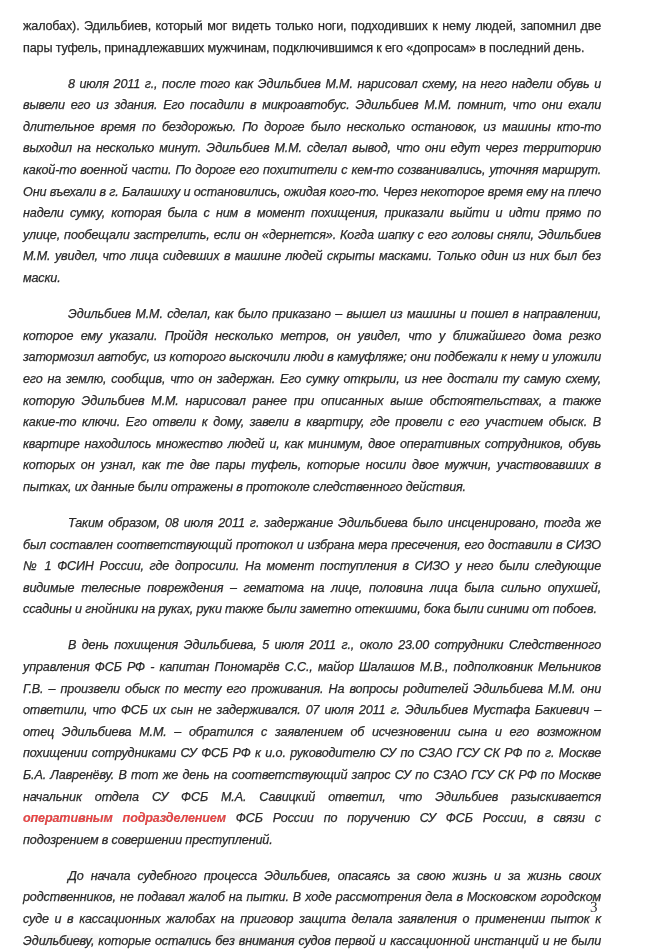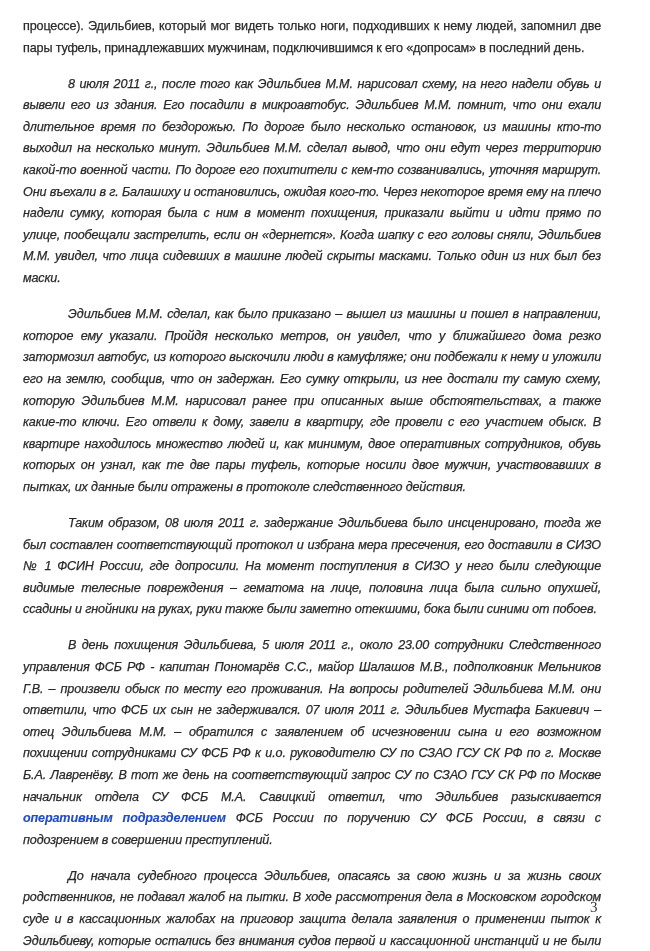--- a/index.html
+++ b/index.html
@@ -29,21 +29,21 @@
     letter-spacing: -0.15px;
     -webkit-text-stroke: 0.25px #2a2a2a;
   }
   .para.indent {
     text-indent: 45px;
     font-style: italic;
   }
   .para .strong {
     font-weight: bold;
     -webkit-text-stroke: 0.1px #1a1a1a;
-    color: #1d4ed8;
+    color: #ef4444;
   }
   .page-number {
     position: absolute;
     left: 590px;
     top: 899px;
     font-family: "Liberation Serif", "DejaVu Serif", serif;
     font-size: 15px;
     color: #333333;
   }
   .bleed {
@@ -63,21 +63,21 @@
     height: 10px;
     background: rgba(0,0,0,0.04);
     filter: blur(1.5px);
   }
 </style>
 </head>
 <body>
 
 <div class="page">
   <div id="body-text">
-      <p class="para"><span>процессе). Эдильбиев, который мог видеть только ноги, подходивших к нему людей, запомнил две пары туфель, принадлежавших мужчинам, подключившимся к его «допросам» в последний день.</span></p>
+      <p class="para"><span>жалобах). Эдильбиев, который мог видеть только ноги, подходивших к нему людей, запомнил две пары туфель, принадлежавших мужчинам, подключившимся к его «допросам» в последний день.</span></p>
       <p class="para indent"><span>8 июля 2011 г., после того как Эдильбиев М.М. нарисовал схему, на него надели обувь и вывели его из здания. Его посадили в микроавтобус. Эдильбиев  М.М. помнит, что они ехали длительное время по бездорожью. По дороге было несколько остановок, из машины кто-то выходил на несколько минут. Эдильбиев М.М. сделал вывод, что они едут через территорию какой-то военной части. По дороге его похитители с кем-то созванивались, уточняя маршрут. Они въехали в г. Балашиху и остановились, ожидая кого-то. Через некоторое время ему на плечо надели сумку, которая была с ним в момент похищения, приказали выйти и идти прямо по улице, пообещали застрелить, если он «дернется». Когда шапку с его головы сняли, Эдильбиев М.М. увидел, что лица сидевших в машине людей скрыты масками. Только один из них был без маски.</span></p>
       <p class="para indent"><span>Эдильбиев М.М. сделал, как было приказано – вышел из машины и пошел в направлении, которое ему указали.  Пройдя несколько метров, он увидел, что у ближайшего дома резко затормозил автобус, из которого выскочили люди в камуфляже; они подбежали к нему и уложили его на землю, сообщив, что он задержан. Его сумку открыли, из нее достали ту самую схему, которую Эдильбиев М.М. нарисовал ранее при описанных выше обстоятельствах, а также какие-то ключи. Его отвели к дому, завели в квартиру, где провели с его участием обыск. В квартире находилось множество людей и, как минимум, двое оперативных сотрудников, обувь которых он узнал, как те две пары туфель, которые носили двое мужчин, участвовавших в пытках, их данные были отражены в протоколе следственного действия.</span></p>
       <p class="para indent"><span>Таким образом, 08 июля 2011 г. задержание Эдильбиева было инсценировано, тогда же был составлен соответствующий протокол и избрана мера пресечения, его доставили в СИЗО № 1 ФСИН России, где допросили. На момент поступления в СИЗО у него были следующие видимые телесные повреждения – гематома на лице, половина лица была сильно опухшей, ссадины и гнойники на руках, руки также были заметно отекшими, бока были синими от побоев.</span></p>
       <p class="para indent"><span>В день похищения Эдильбиева, 5 июля 2011 г., около 23.00 сотрудники Следственного управления ФСБ РФ - капитан Пономарёв С.С.,  майор Шалашов М.В.,  подполковник Мельников Г.В. – произвели обыск по месту его проживания. На вопросы родителей Эдильбиева М.М. они ответили, что ФСБ их сын не задерживался. 07 июля 2011 г. Эдильбиев Мустафа Бакиевич – отец Эдильбиева М.М. – обратился с заявлением об исчезновении сына и его возможном похищении сотрудниками СУ ФСБ РФ к и.о. руководителю СУ по СЗАО ГСУ СК РФ  по г. Москве  Б.А. Лавренёву. В тот же день на соответствующий запрос СУ по СЗАО ГСУ СК РФ по Москве начальник отдела СУ ФСБ М.А. Савицкий ответил, что Эдильбиев разыскивается </span><span class="strong">оперативным подразделением</span><span> ФСБ России по поручению СУ ФСБ России, в связи с подозрением в совершении преступлений.</span></p>
       <p class="para indent"><span>До начала судебного процесса Эдильбиев, опасаясь за свою жизнь и за жизнь своих родственников, не подавал жалоб на пытки. В ходе рассмотрения дела в Московском городском суде и в кассационных жалобах на приговор защита делала заявления о применении пыток к Эдильбиеву, которые остались без внимания судов первой и кассационной инстанций и не были расследованы компетентными органами.</span></p>
     </div>
 </div>
 
 <div class="page-number">3</div>
 

